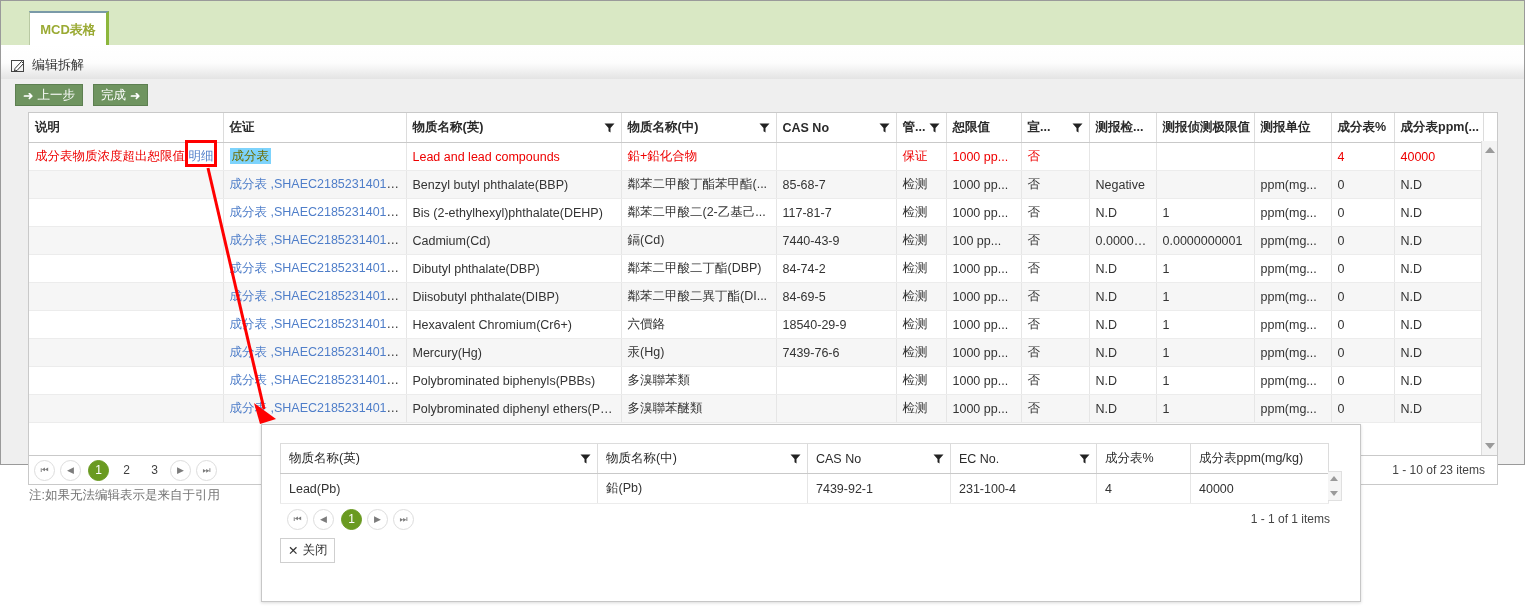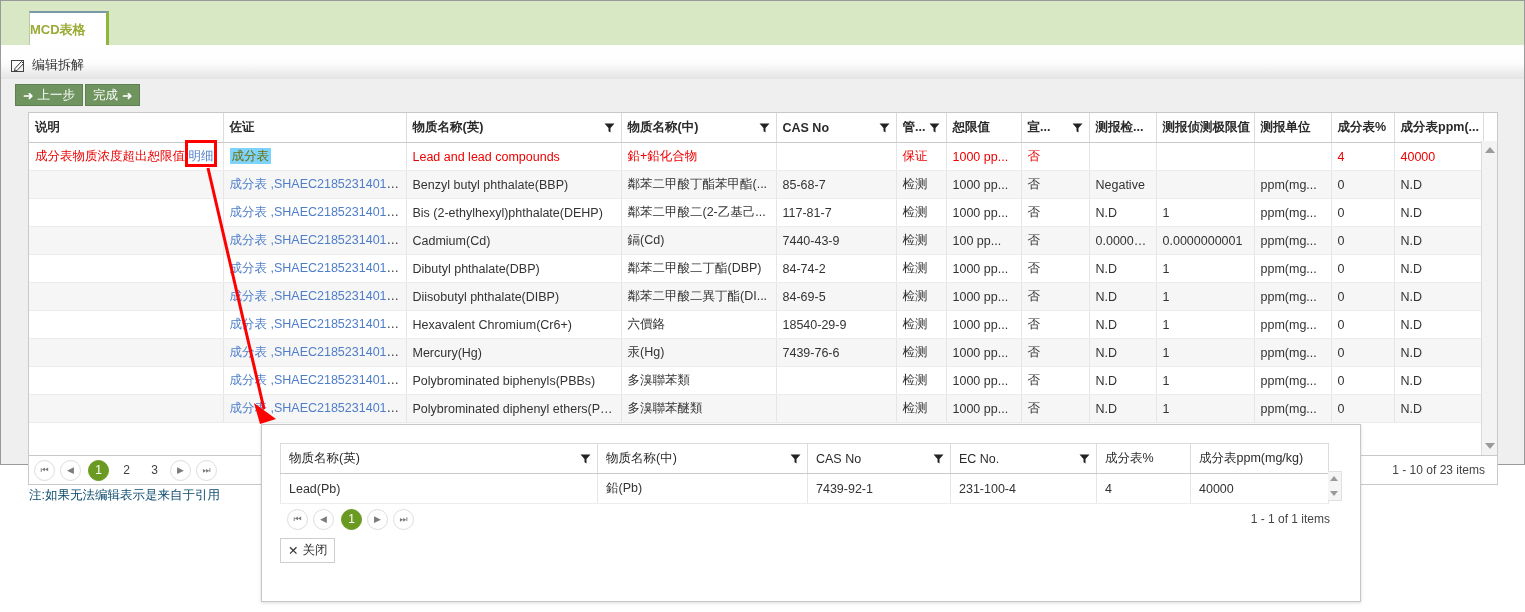--- a/index.html
+++ b/index.html
@@ -21,21 +21,21 @@
     border-top: 1px solid #9a9a9a;
     border-left: 1px solid #9a9a9a;
     border-right: 1px solid #9a9a9a;
   }
   .tab-active {
     position: absolute; left: 28px; top: 10px; width: 80px; height: 36px;
     background: #ffffff;
     border-top: 2px solid #7a9aa8;
     border-left: 1px solid #b9c9a3;
     border-right: 3px solid #8cb63c;
-    display: flex; align-items: center; justify-content: flex-start;
+    display: flex; align-items: center; justify-content: center;
     color: #9aaa33;
     font-weight: bold; font-size: 13px;
   }
 
   
   .toolstrip {
     position: absolute; left: 0; top: 45px; width: 1525px; height: 40px;
     background: linear-gradient(to bottom, #ffffff 0%, #fdfdfd 45%, #dadada 100%);
     border-left: 1px solid #9a9a9a;
     border-right: 1px solid #9a9a9a;
@@ -60,21 +60,21 @@
   }
 
   
   .wiz-buttons { position: absolute; left: 14px; top: 5px; display: flex; }
   .wizbtn {
     background: #6f9460; color: #ffffff; border: 1px solid #5d7f51;
     height: 22px; padding: 0 7px; font-size: 12.5px;
     display: flex; align-items: center; gap: 4px; cursor: pointer;
     font-family: "Liberation Sans", sans-serif;
   }
-  .wizbtn + .wizbtn { margin-left: 2px; }
+  .wizbtn + .wizbtn { margin-left: 10px; }
 
   
   .grid-wrap {
     position: absolute; left: 27px; top: 33px;
     width: 1470px; height: 344px;
     background: #ffffff; border: 1px solid #c9c9c9;
   }
   table.grid { border-collapse: collapse; table-layout: fixed; width: 1454px; }
   table.grid th {
     background: #ffffff; font-weight: bold; text-align: left;
@@ -132,21 +132,21 @@
     width: 21px; height: 21px; border-radius: 50%;
     display: inline-flex; align-items: center; justify-content: center;
     margin-left: 7px; font-size: 12px; color: #3f3f3f; cursor: pointer;
     background: transparent; border: 1px solid transparent;
   }
   .pgnum.sel { background: #6a9a21; color: #ffffff; border-color: #6a9a21; }
   .pg-info { margin-left: auto; margin-right: 12px; font-size: 12px; color: #444; }
 
   .note {
     position: absolute; left: 28px; top: 408px;
-    font-size: 12.5px; color: #0c4a6e;
+    font-size: 12.5px; color: #737373;
   }
 
   
   .popup {
     position: absolute; left: 261px; top: 424px; width: 1100px; height: 178px;
     background: #ffffff; border: 1px solid #c7c7c7;
     box-shadow: 0 1px 3px rgba(0,0,0,.15);
   }
   .popup-title {
     height: 28px; background: #8cb426; color: #ffffff;

